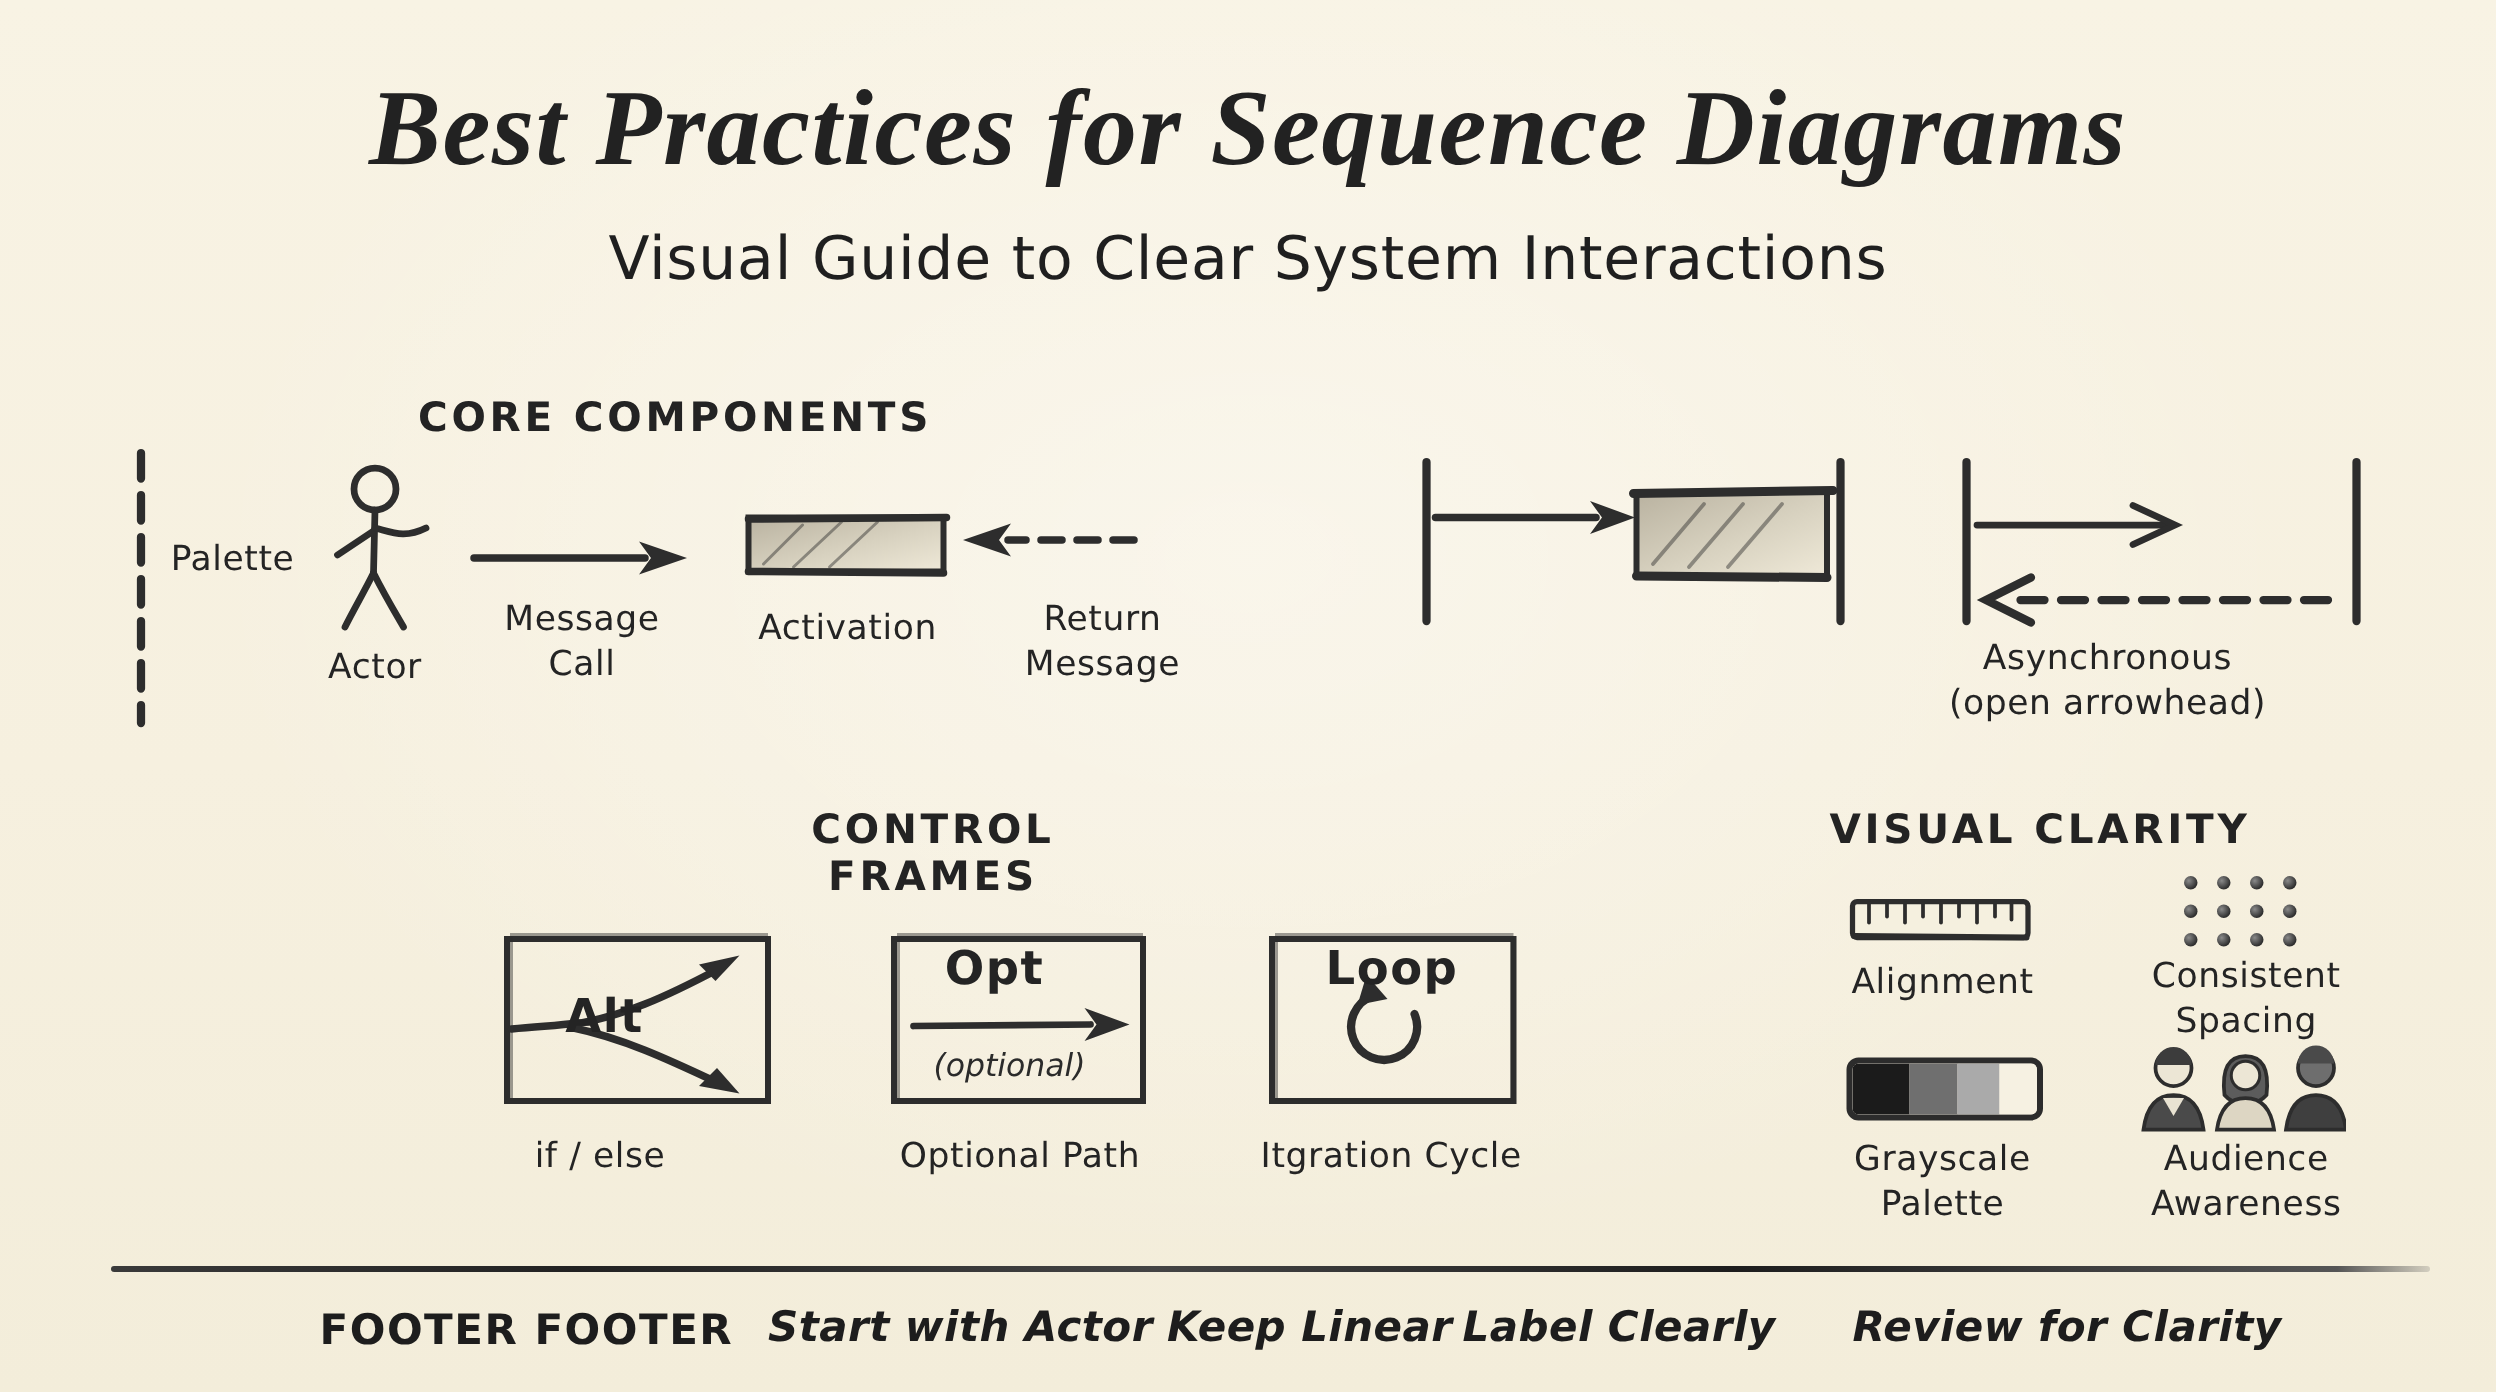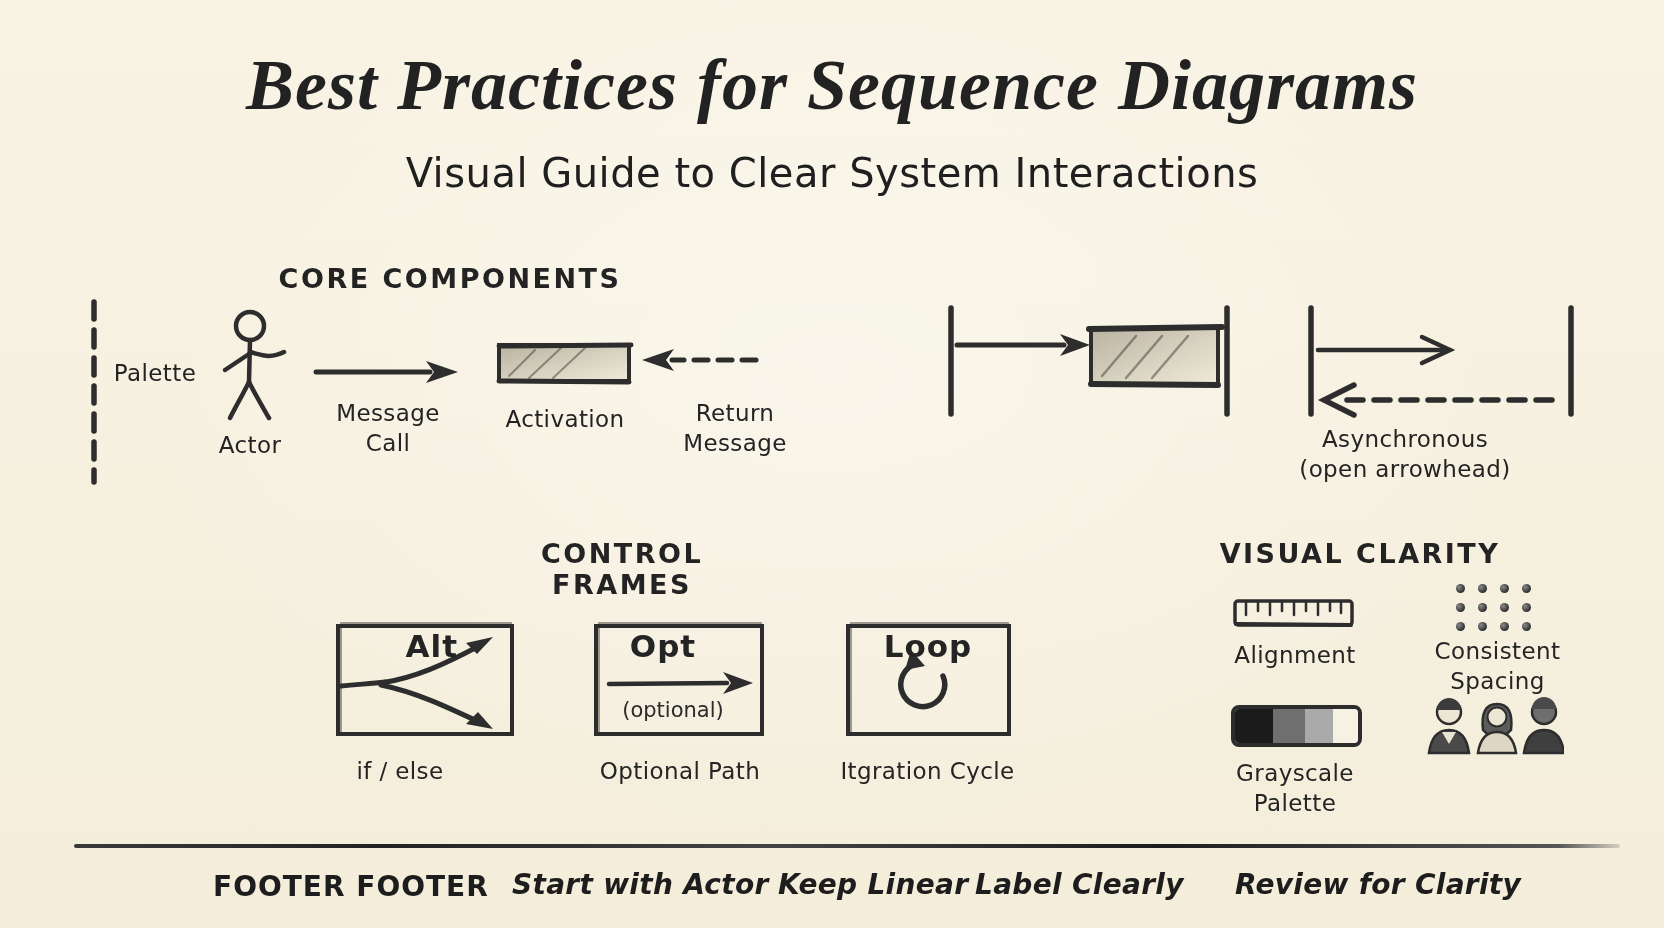--- a/index.html
+++ b/index.html
@@ -18,21 +18,21 @@
   }
   .subtitle{
     width:100%;top:150px;left:0;text-align:center;
     font-size:40px;font-weight:400;letter-spacing:.5px;color:#1f1f1f;
   }
   .sec-head{
     font-size:27px;font-weight:700;letter-spacing:2.5px;color:#232323;text-align:center;
   }
   .hand{font-size:23px;font-weight:400;letter-spacing:.4px;color:#242424;line-height:30px;text-align:center;}
   .frame-title{font-size:31px;font-weight:700;letter-spacing:1px;color:#242424;text-align:center;}
-  .annot{font-size:21px;color:#2b2b2b;text-align:center;}
+  .annot{font-size:21px;font-style:italic;color:#2b2b2b;text-align:center;}
   .sk{stroke:#2d2d2d;stroke-linecap:round;fill:none;}
   .sk2{stroke:#2d2d2d;stroke-linecap:round;fill:none;opacity:.45;}
   .fillink{fill:#2d2d2d;stroke:none;}
   
   .dots{display:grid;grid-template-columns:repeat(4,9px);grid-auto-rows:9px;column-gap:13px;row-gap:10px;}
   .dots i{width:9px;height:9px;border-radius:50%;background:radial-gradient(circle at 35% 35%, #8a8a8a, #2e2e2e 70%);}
   
   .palette{width:123px;height:34px;border:4px solid #2c2c2c;border-radius:8px;overflow:hidden;display:flex;background:#f6f1e2;}
   .palette i{height:100%;}
   .palette .s0{width:31%;} .palette .s1{width:26%;} .palette .s2{width:23%;} .palette .s3{width:20%;}
@@ -133,21 +133,21 @@
 
   <svg class="abs" style="left:333px;top:620px;" width="184" height="120">
     <rect class="sk" x="5" y="6" width="174" height="108" stroke-width="4"></rect>
     <rect class="sk2" x="8" y="3" width="170" height="110" stroke-width="2"></rect>
     <path class="sk" d="M8 66 C26 64 38 64 52 62" stroke-width="5"></path>
     <path class="sk" d="M48 63 C82 58 112 44 146 26" stroke-width="5"></path>
     <polygon class="fillink" points="160,17 133,23 144,34"></polygon>
     <path class="sk" d="M48 65 C82 72 112 86 146 102" stroke-width="5"></path>
     <polygon class="fillink" points="160,109 133,104 145,92"></polygon>
   </svg>
-  <div class="abs frame-title" style="left:348px;top:628px;width:110px;text-align:right;">Alt</div>
+  <div class="abs frame-title" style="left:348px;top:660px;width:110px;">Alt</div>
   <div class="abs hand" style="left:330px;top:756px;width:140px;">if / else</div>
 
   <svg class="abs" style="left:591px;top:620px;" width="178" height="120">
     <rect class="sk" x="5" y="6" width="166" height="108" stroke-width="4"></rect>
     <rect class="sk2" x="8" y="3" width="162" height="110" stroke-width="2"></rect>
     <line class="sk" x1="18" y1="64" x2="136" y2="63" stroke-width="4.5"></line>
     <polygon class="fillink" points="162,63 132,52 140,63 132,74"></polygon>
   </svg>
   <div class="abs frame-title" style="left:608px;top:628px;width:110px;">Opt</div>
   <div class="abs annot" style="left:598px;top:698px;width:150px;">(optional)</div>
@@ -223,20 +223,24 @@
       <circle cx="71" cy="21" r="9.5" fill="#ece6d5" stroke="#2d2d2d" stroke-width="2"></circle>
       <path d="M52 57 Q55 36 71 36 Q87 36 90 57 Z" fill="#ddd6c3" stroke="#2d2d2d" stroke-width="2.5"></path>
     </g>
 
     <g>
       <circle cx="118" cy="16" r="12" fill="#6e6e6e" stroke="#2d2d2d" stroke-width="2.5"></circle>
       <path d="M106 13 a12 12 0 0 1 24 0" fill="#4a4a4a"></path>
       <path d="M98 57 Q101 34 118 34 Q135 34 138 57 Z" fill="#3f3f3f" stroke="#2d2d2d" stroke-width="2.5"></path>
     </g>
   </svg>
+  <div class="abs hand" style="left:1415px;top:758px;width:165px;">
+    <div>Audience</div>
+    <div>Awareness</div>
+  </div>
 
   <div class="abs rule"></div>
   <div class="abs foot-label" style="left:213px;top:870px;">FOOTER FOOTER</div>
   <div class="abs foot-item" style="left:512px;top:868px;">Start with Actor</div>
   <div class="abs foot-item" style="left:778px;top:868px;">Keep Linear</div>
   <div class="abs foot-item" style="left:975px;top:868px;">Label Clearly</div>
   <div class="abs foot-item" style="left:1235px;top:868px;">Review for Clarity</div>
 
 </div>
 

